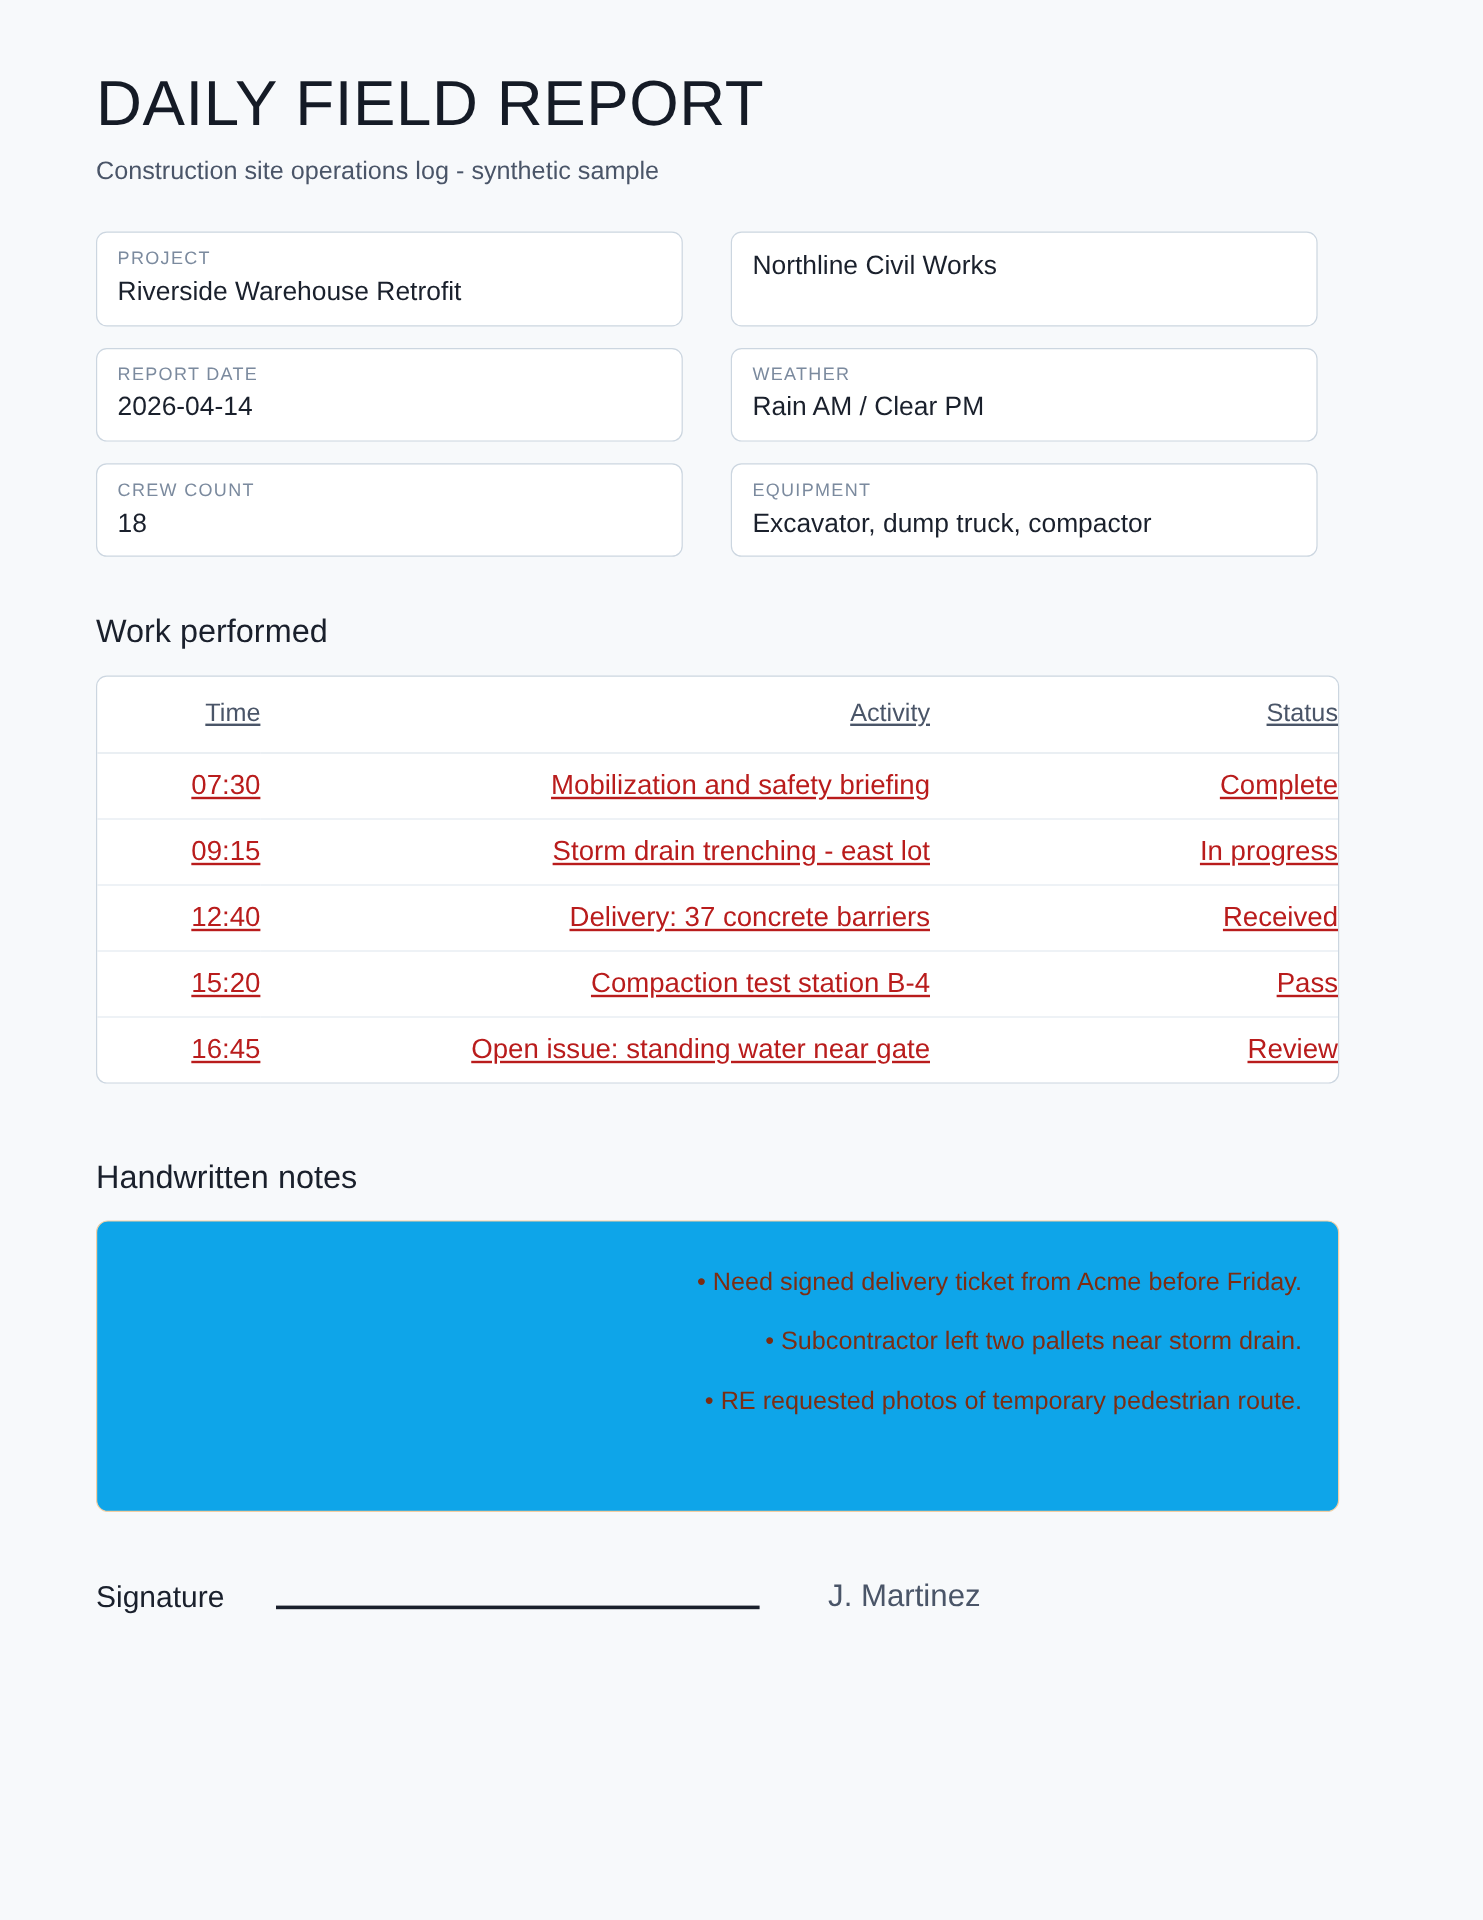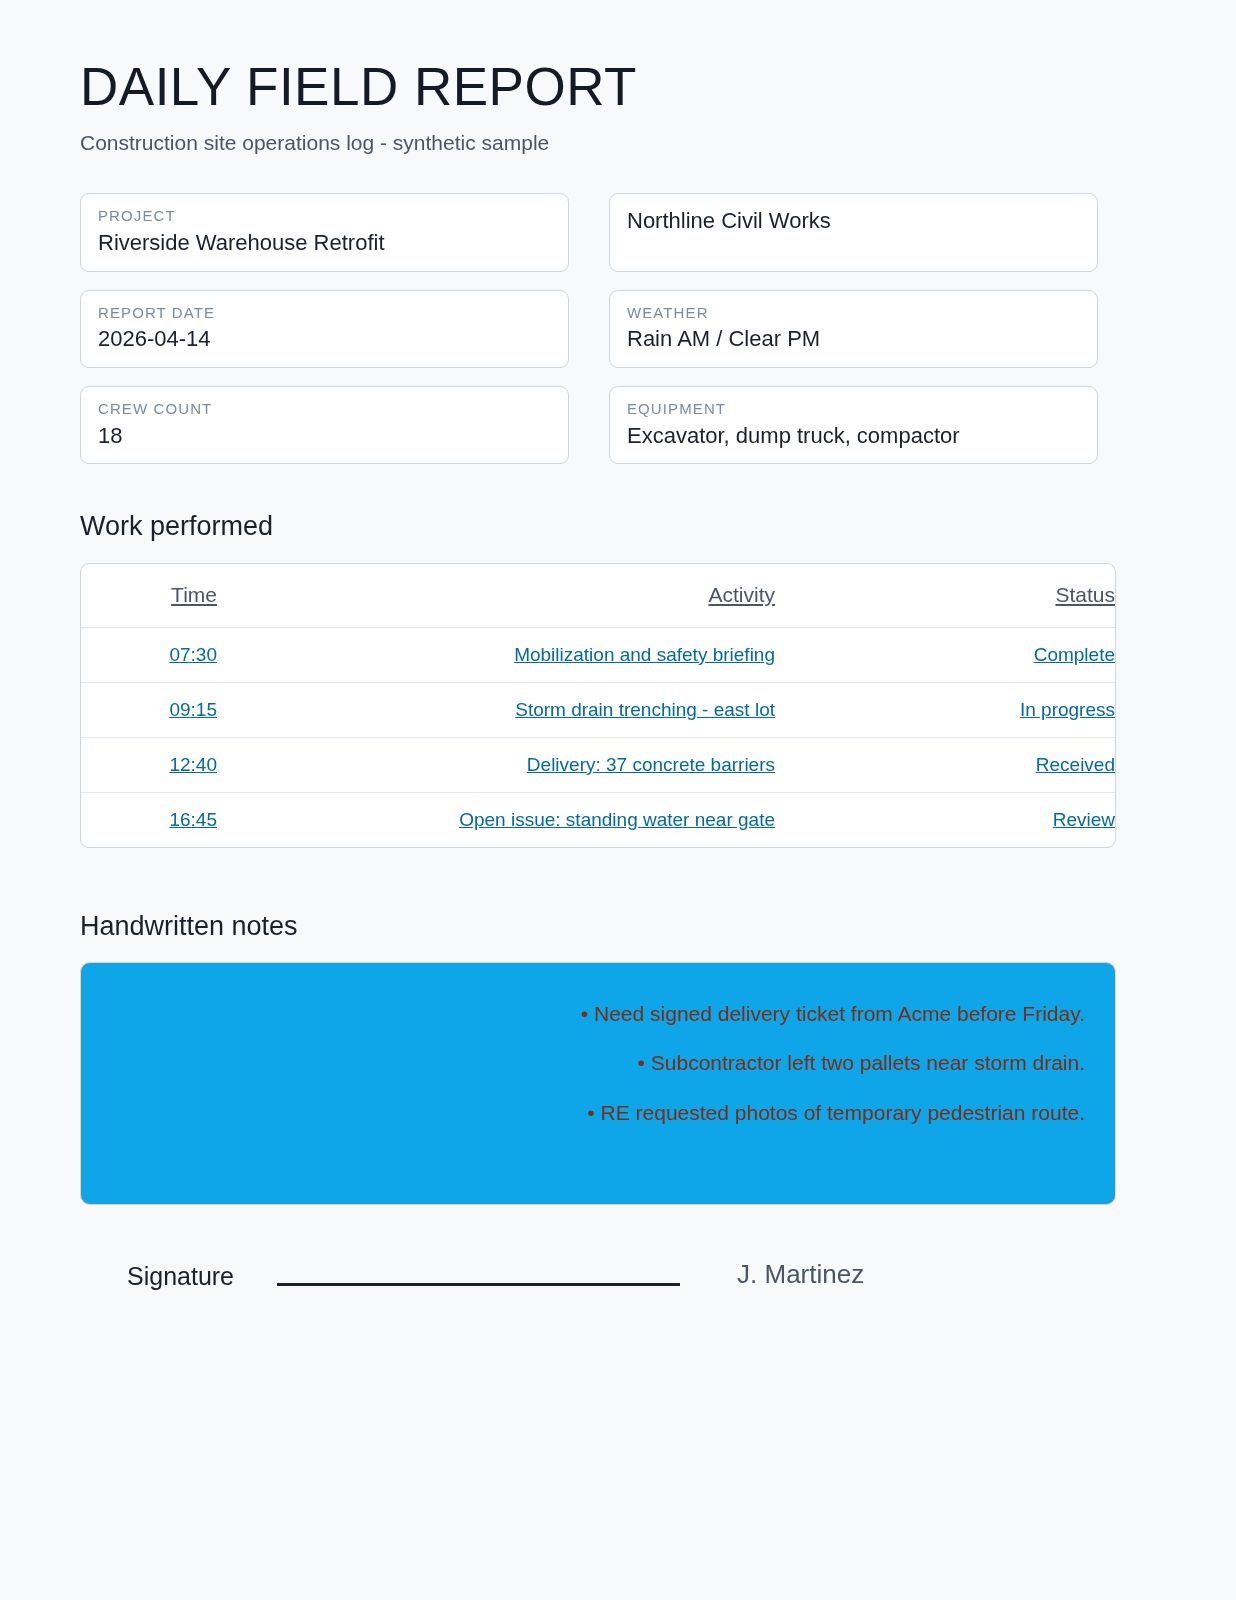--- a/index.html
+++ b/index.html
@@ -111,22 +111,22 @@
 
   table.work-table thead th {
     height: 63px;
     font-size: 21px;
     font-weight: 400;
     color: #4a5568;
     border-bottom: 1px solid #dde4ec;
   }
   table.work-table tbody td {
     height: 54px;
-    font-size: 19px;
-    color: #0369a1;
+    font-size: 23px;
+    color: #b91c1c;
     border-bottom: 1px solid #e3e9f0;
   }
   table.work-table tbody tr:last-child td {
     border-bottom: none;
   }
   .cell-pad-l { padding-left: 16px !important; }
   .status-ok   { color: #1a6b2e; }
   .status-warn { color: #a8441a; }
 
   
@@ -145,21 +145,20 @@
     color: #7c2d12;
     line-height: 1.3;
     padding: 11px 0 11px 22px;
   }
 
   
   .signature-row {
     display: flex;
     align-items: flex-end;
     gap: 12px;
-    margin-left: 47px;
   }
   .sig-label {
     font-size: 25px;
     color: #1a202c;
     line-height: 1;
     padding-bottom: 2px;
   }
   .sig-rule {
     width: 403px;
     height: 3px;
@@ -244,20 +243,25 @@
           <td class="cell-pad-l">09:15</td>
           <td>Storm drain trenching - east lot</td>
           <td class="status-warn">In progress</td>
         </tr>
         <tr>
           <td class="cell-pad-l">12:40</td>
           <td>Delivery: 37 concrete barriers</td>
           <td class="status-ok">Received</td>
         </tr>
         <tr>
+          <td class="cell-pad-l">15:20</td>
+          <td>Compaction test station B-4</td>
+          <td class="status-ok">Pass</td>
+        </tr>
+        <tr>
           <td class="cell-pad-l">16:45</td>
           <td>Open issue: standing water near gate</td>
           <td class="status-warn">Review</td>
         </tr>
       </tbody>
     </table>
   </div>
 
   <h2 class="section-heading">Handwritten notes</h2>
 

